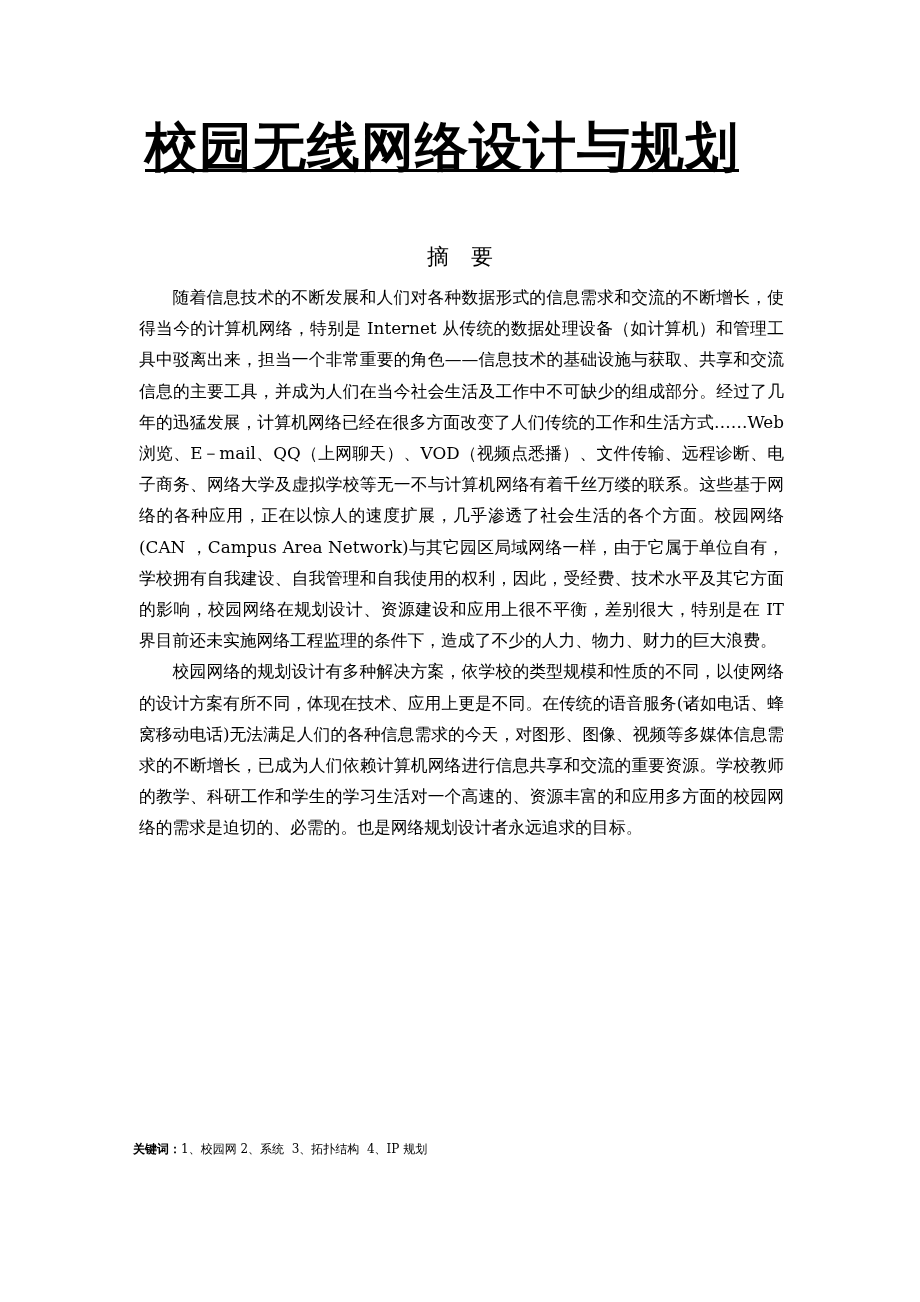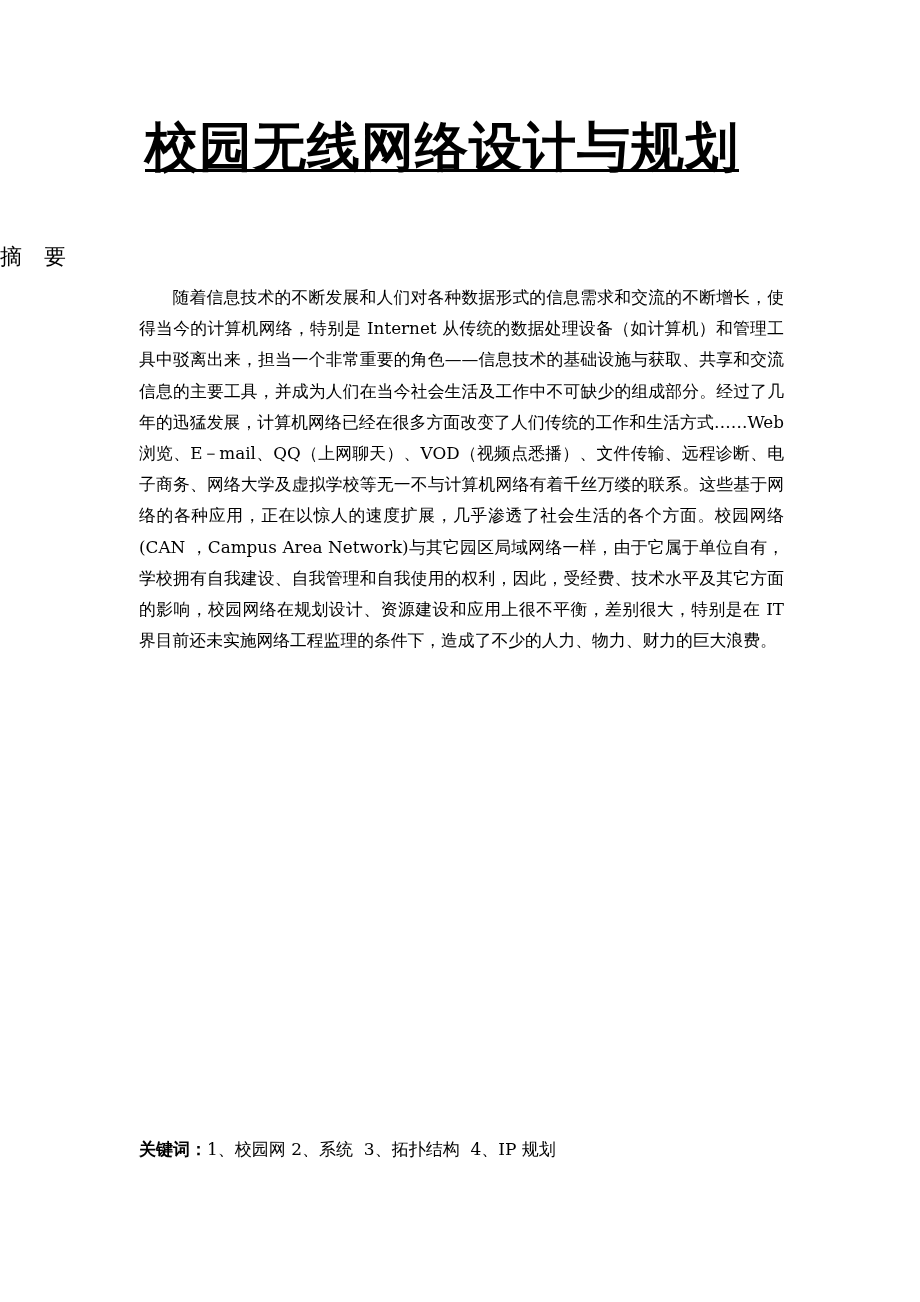--- a/index.html
+++ b/index.html
@@ -2,40 +2,41 @@
 <html><head>
 <meta charset="utf-8">
 <style>
   html, body { margin: 0; padding: 0; background: #ffffff; }
   body { width: 920px; height: 1302px; position: relative; overflow: hidden;
          font-family: "DejaVu Serif", "Liberation Serif", serif; color: #000; }
   .title { position: absolute; left: 0; width: 884px; top: 112px; text-align: center;
            font-family: "DejaVu Sans", "Liberation Sans", sans-serif; font-size: 53px; font-weight: bold;
            letter-spacing: 1px; line-height: 70px; }
   .title span { text-decoration: underline; text-decoration-thickness: 3px; text-underline-offset: 4px; }
-  .abstract-heading { position: absolute; left: 0; width: 920px; top: 240px; text-align: left;
+  .abstract-heading { position: absolute; left: 0; width: 920px; top: 240px; text-align: center;
            font-family: "DejaVu Sans", "Liberation Sans", sans-serif; font-size: 22px; line-height: 34px; }
   .abstract-heading .gap { display: inline-block; width: 22px; }
   .body { position: absolute; left: 139px; width: 645px; top: 282px; }
   .para { font-size: 16.8px; line-height: 31.2px; text-indent: 2em; margin: 0; text-align: justify;
           text-justify: inter-character; }
-  .keywords { position: absolute; left: 139px; top: 1138px; font-size: 17px; line-height: 22px;
+  .keywords { position: absolute; left: 133px; top: 1138px; font-size: 12px; line-height: 22px;
               font-family: "DejaVu Serif", "Liberation Serif", serif; }
   .keywords .label { font-family: "DejaVu Sans", "Liberation Sans", sans-serif; font-weight: bold; }
 </style>
 </head>
 <body>
 
 <div class="title">
   <span>校园无线网络设计与规划</span>
 </div>
 
 <div class="abstract-heading">
   <span>摘</span><span class="gap"></span><span>要</span>
 </div>
 
 <div class="body">
   <p class="para">随着信息技术的不断发展和人们对各种数据形式的信息需求和交流的不断增长，使得当今的计算机网络，特别是 Internet 从传统的数据处理设备（如计算机）和管理工具中驳离出来，担当一个非常重要的角色——信息技术的基础设施与获取、共享和交流信息的主要工具，并成为人们在当今社会生活及工作中不可缺少的组成部分。经过了几年的迅猛发展，计算机网络已经在很多方面改变了人们传统的工作和生活方式……Web 浏览、E－mail、QQ（上网聊天）、VOD（视频点悉播）、文件传输、远程诊断、电子商务、网络大学及虚拟学校等无一不与计算机网络有着千丝万缕的联系。这些基于网络的各种应用，正在以惊人的速度扩展，几乎渗透了社会生活的各个方面。校园网络(CAN ，Campus Area Network)与其它园区局域网络一样，由于它属于单位自有，学校拥有自我建设、自我管理和自我使用的权利，因此，受经费、技术水平及其它方面的影响，校园网络在规划设计、资源建设和应用上很不平衡，差别很大，特别是在 IT 界目前还未实施网络工程监理的条件下，造成了不少的人力、物力、财力的巨大浪费。</p>
+  <p class="para">校园网络的规划设计有多种解决方案，依学校的类型规模和性质的不同，以使网络的设计方案有所不同，体现在技术、应用上更是不同。在传统的语音服务(诸如电话、蜂窝移动电话)无法满足人们的各种信息需求的今天，对图形、图像、视频等多媒体信息需求的不断增长，已成为人们依赖计算机网络进行信息共享和交流的重要资源。学校教师的教学、科研工作和学生的学习生活对一个高速的、资源丰富的和应用多方面的校园网络的需求是迫切的、必需的。也是网络规划设计者永远追求的目标。</p>
 </div>
 
 <div class="keywords">
   <span class="label">关键词：</span><span style="white-space: pre;">1、校园网 2、系统  3、拓扑结构  4、IP 规划</span>
 </div>
 
 </body></html>

